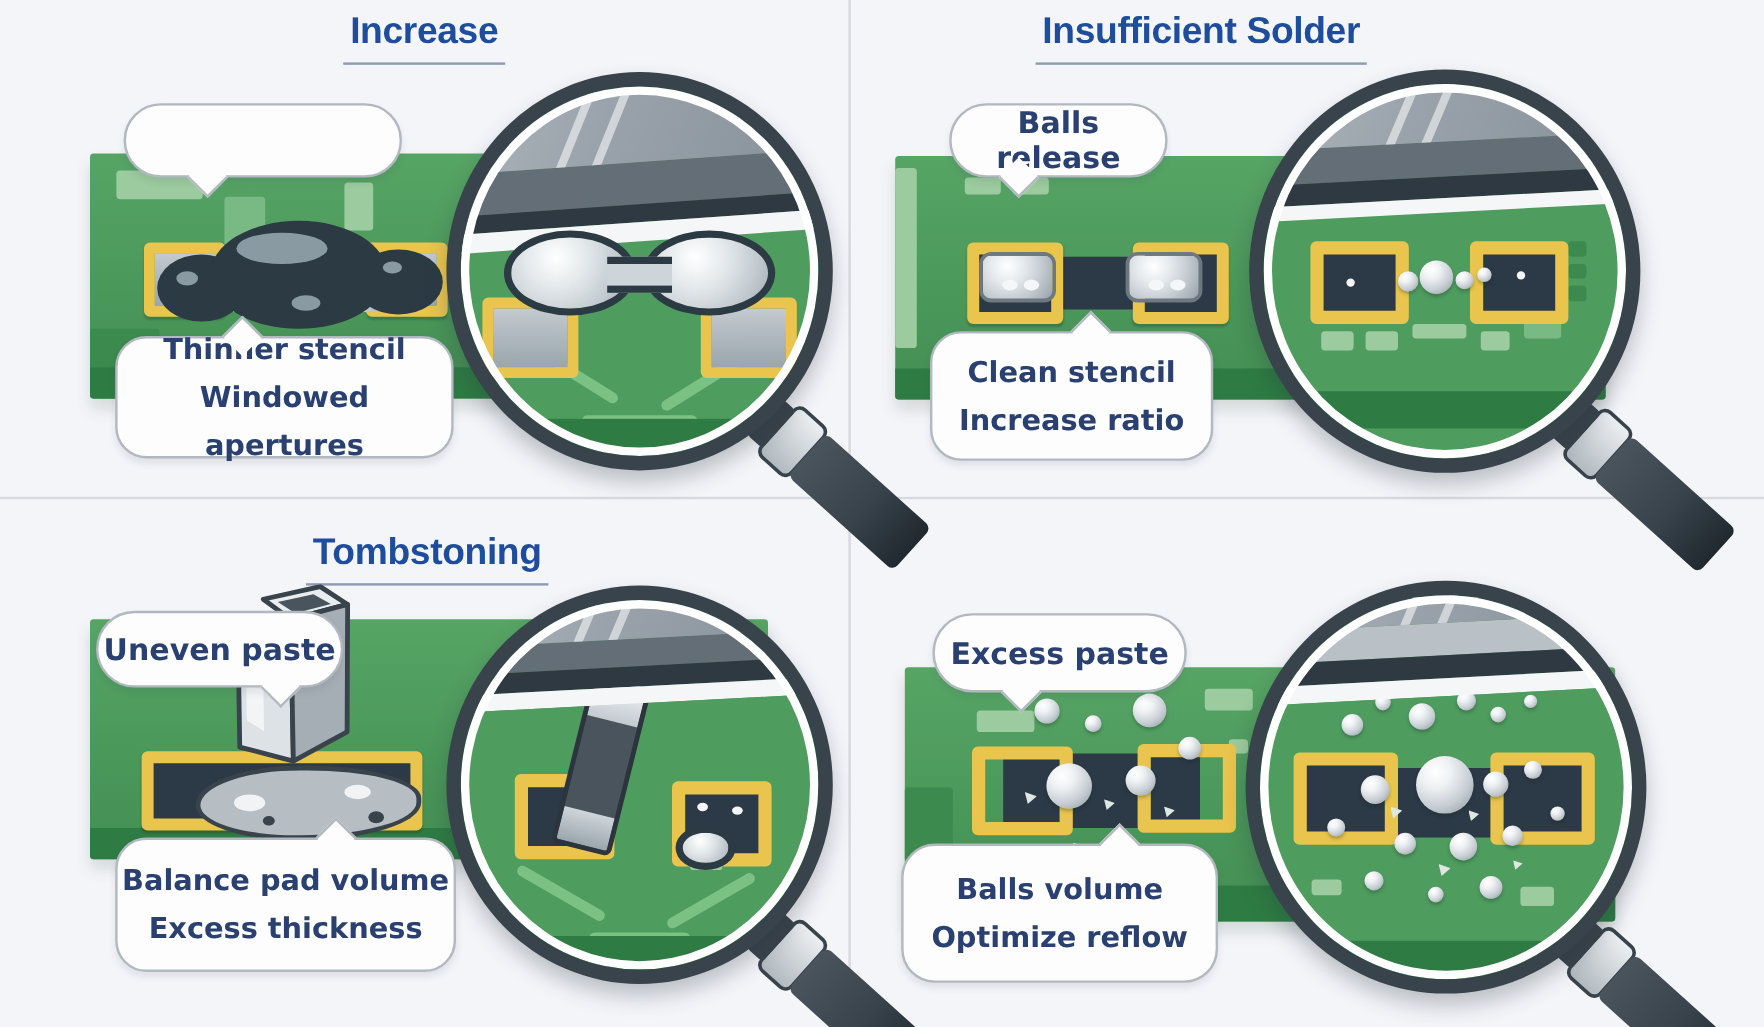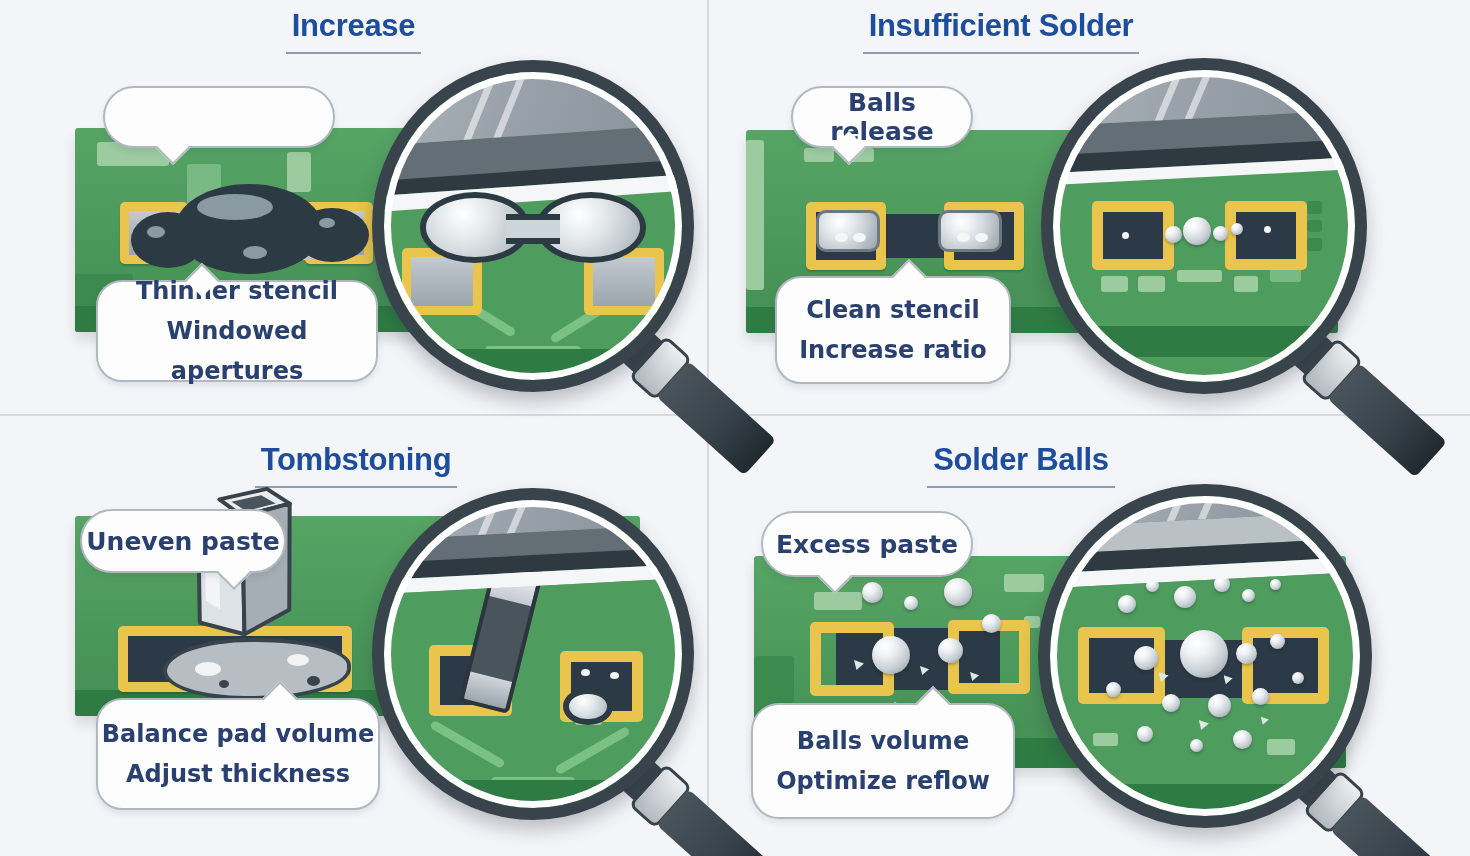--- a/index.html
+++ b/index.html
@@ -317,29 +317,26 @@
         <div class="lens-ring"></div>
       </div>
     </div>
 
     <div class="bubble cause" style="left:80px;top:93px;width:206px;height:64px;border-radius:32px">
       <span>Uneven paste</span>
       <i class="tail tb" style="left:140px"></i>
     </div>
     <div class="bubble sol" style="left:96px;top:282px;width:284px;height:112px;border-radius:26px">
       <span>Balance pad volume</span>
-      <span>Adjust thickness</span>
+      <span>Excess thickness</span>
       <i class="tail tt" style="left:170px"></i>
     </div>
   </section>
 
   <section class="panel" style="left:709px;top:416px;width:761px;height:440px">
-    <h2 class="ptitle" style="top:26px;left:0;width:624px">
-      <span>Solder Balls</span>
-    </h2>
 
     <div class="pcb" style="left:45px;top:140px;width:592px;height:212px">
       <div class="patch lt" style="left:60px;top:36px;width:48px;height:18px"></div>
       <div class="patch lt" style="left:250px;top:18px;width:40px;height:18px"></div>
       <div class="patch" style="left:420px;top:40px;width:30px;height:16px"></div>
       <div class="patch lt" style="left:500px;top:90px;width:30px;height:20px"></div>
       <div class="patch dk" style="left:0;top:100px;width:40px;height:62px"></div>
       <div class="patch lt" style="left:300px;top:128px;width:26px;height:16px"></div>
       <div class="patch lt" style="left:270px;top:60px;width:16px;height:12px"></div>
       <div class="pcb-bottom" style="height:30px"></div>
@@ -401,21 +398,21 @@
             <i class="streak" style="left:52%"></i>
           </div>
           <div class="c-band" style="height:22%"></div>
           <div class="c-dark" style="height:16%"></div>
           <div class="c-white" style="height:12%"></div>
         </div>
         <div class="lens-ring"></div>
       </div>
     </div>
 
-    <div class="bubble cause" style="left:52px;top:95px;width:212px;height:66px;border-radius:33px">
+    <div class="bubble cause" style="left:68px;top:95px;width:212px;height:66px;border-radius:33px">
       <span>Excess paste</span>
       <i class="tail tb" style="left:60px"></i>
     </div>
     <div class="bubble sol" style="left:42px;top:287px;width:264px;height:116px;border-radius:28px">
       <span>Balls volume</span>
       <span>Optimize reflow</span>
       <i class="tail tt" style="left:168px"></i>
     </div>
   </section>
 </div>

